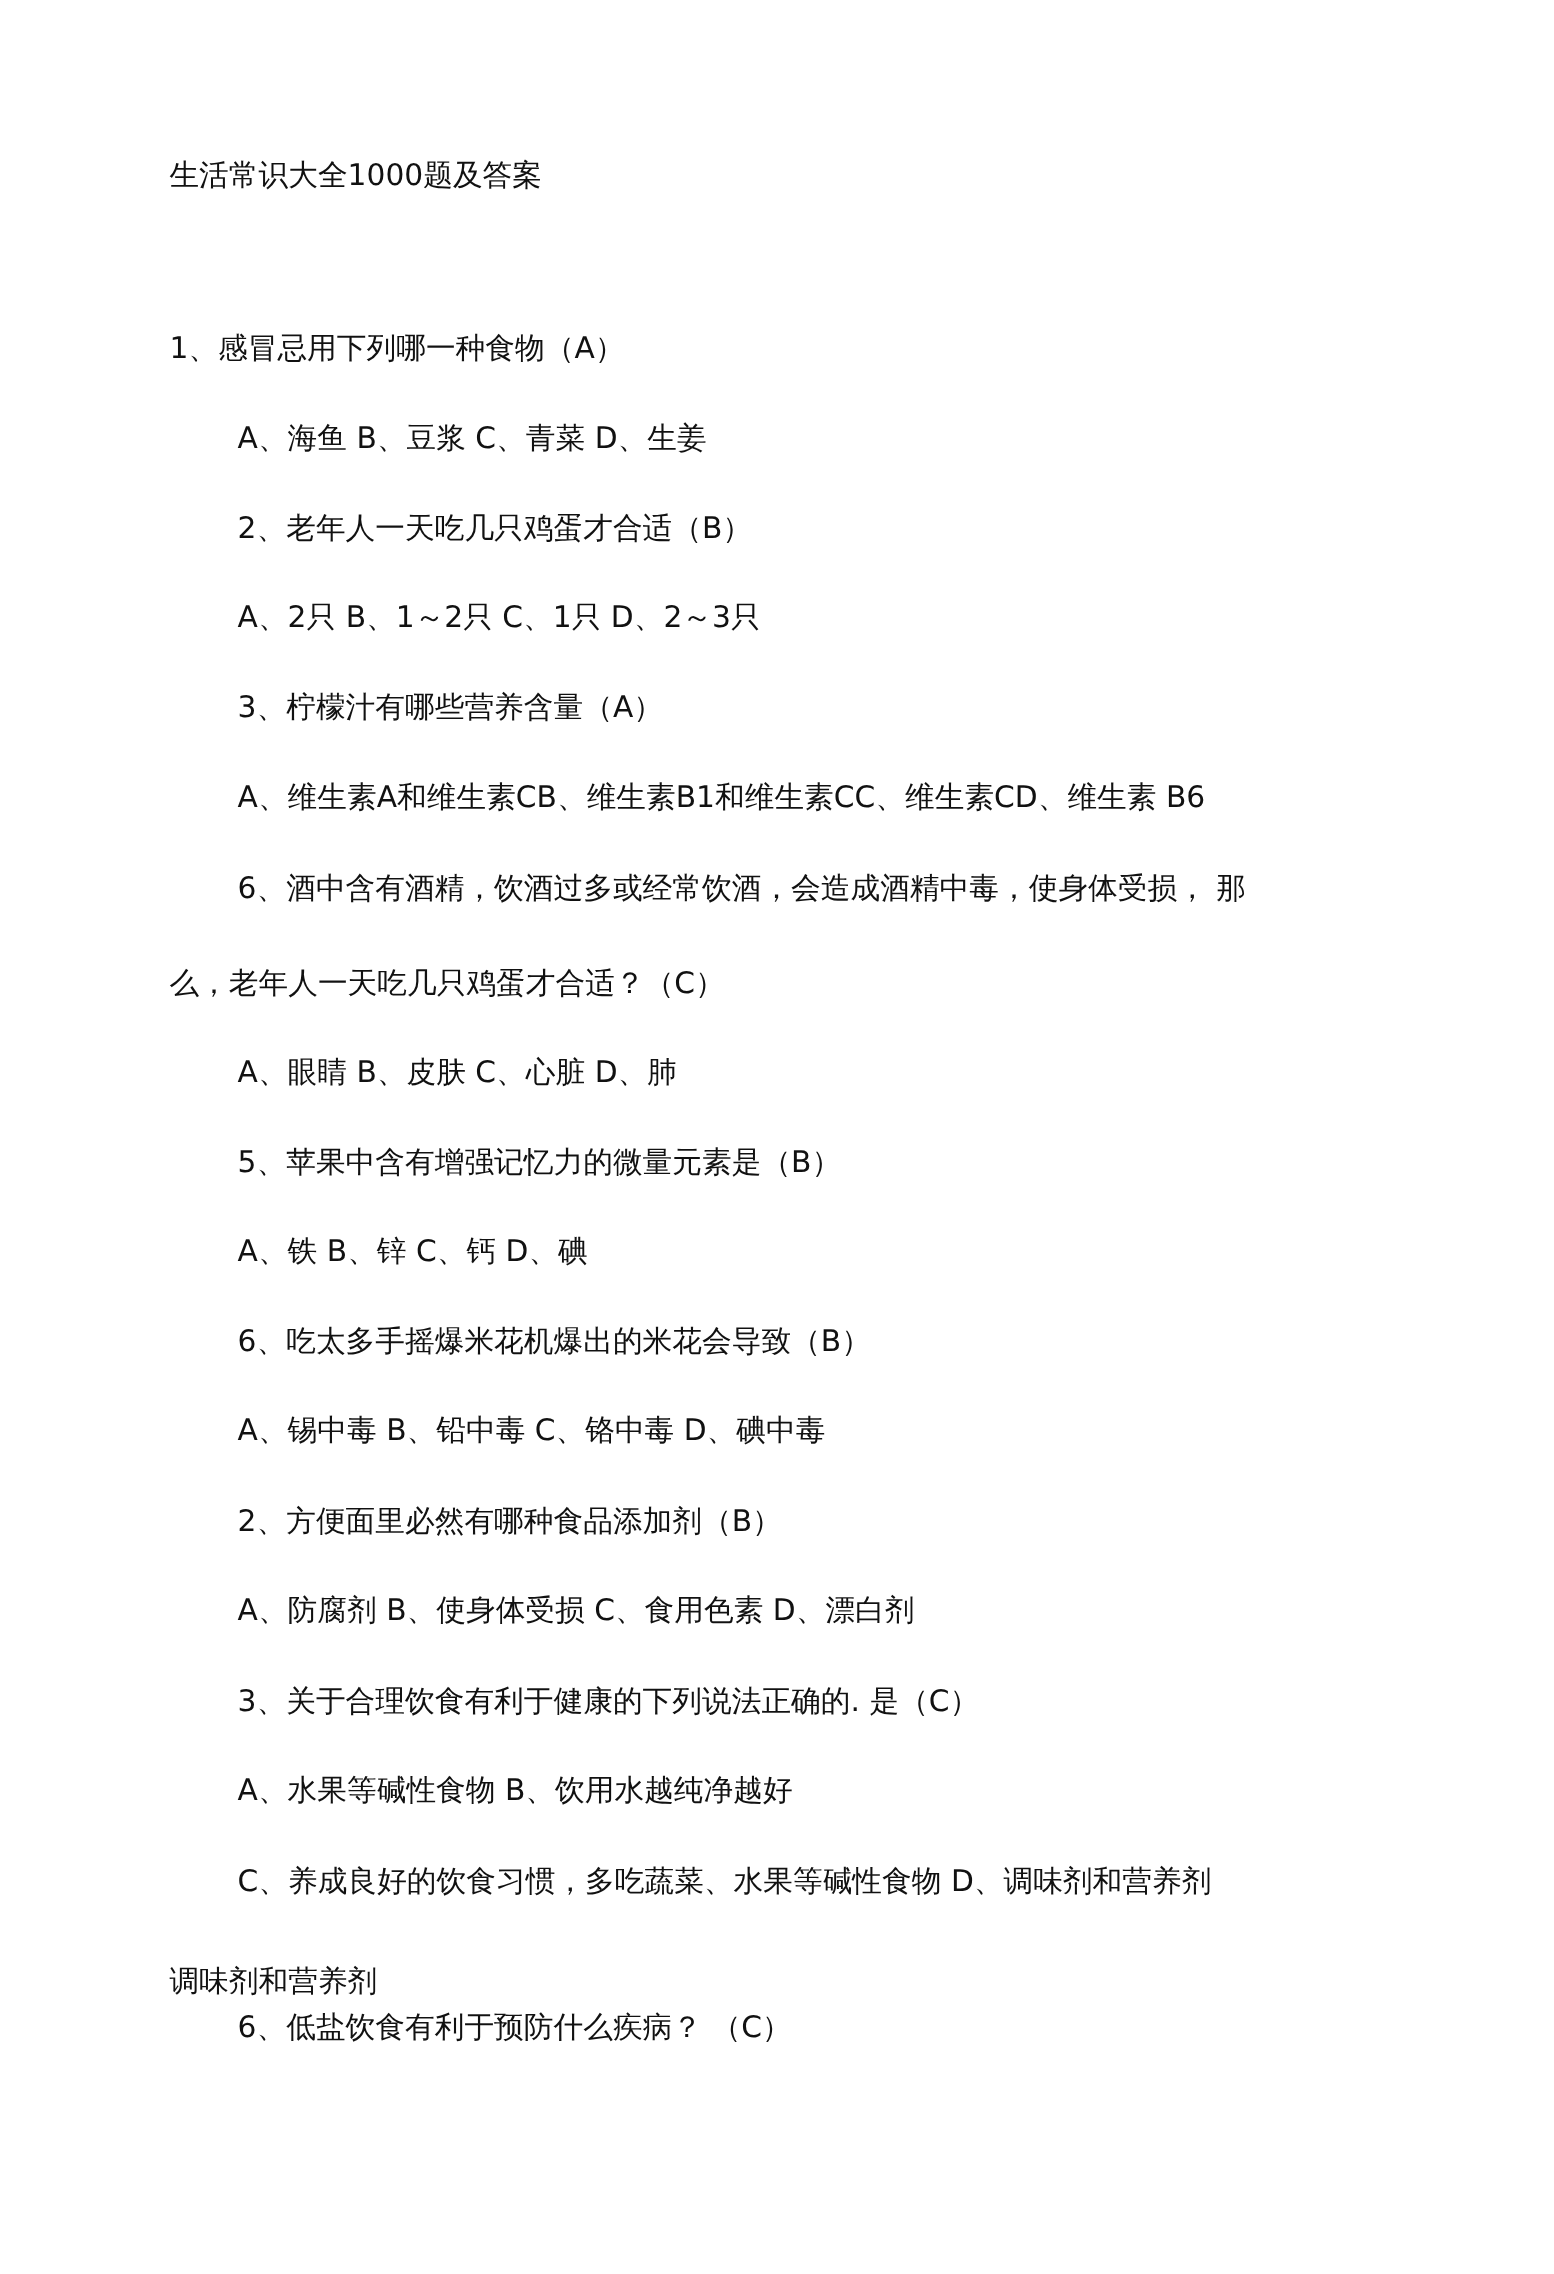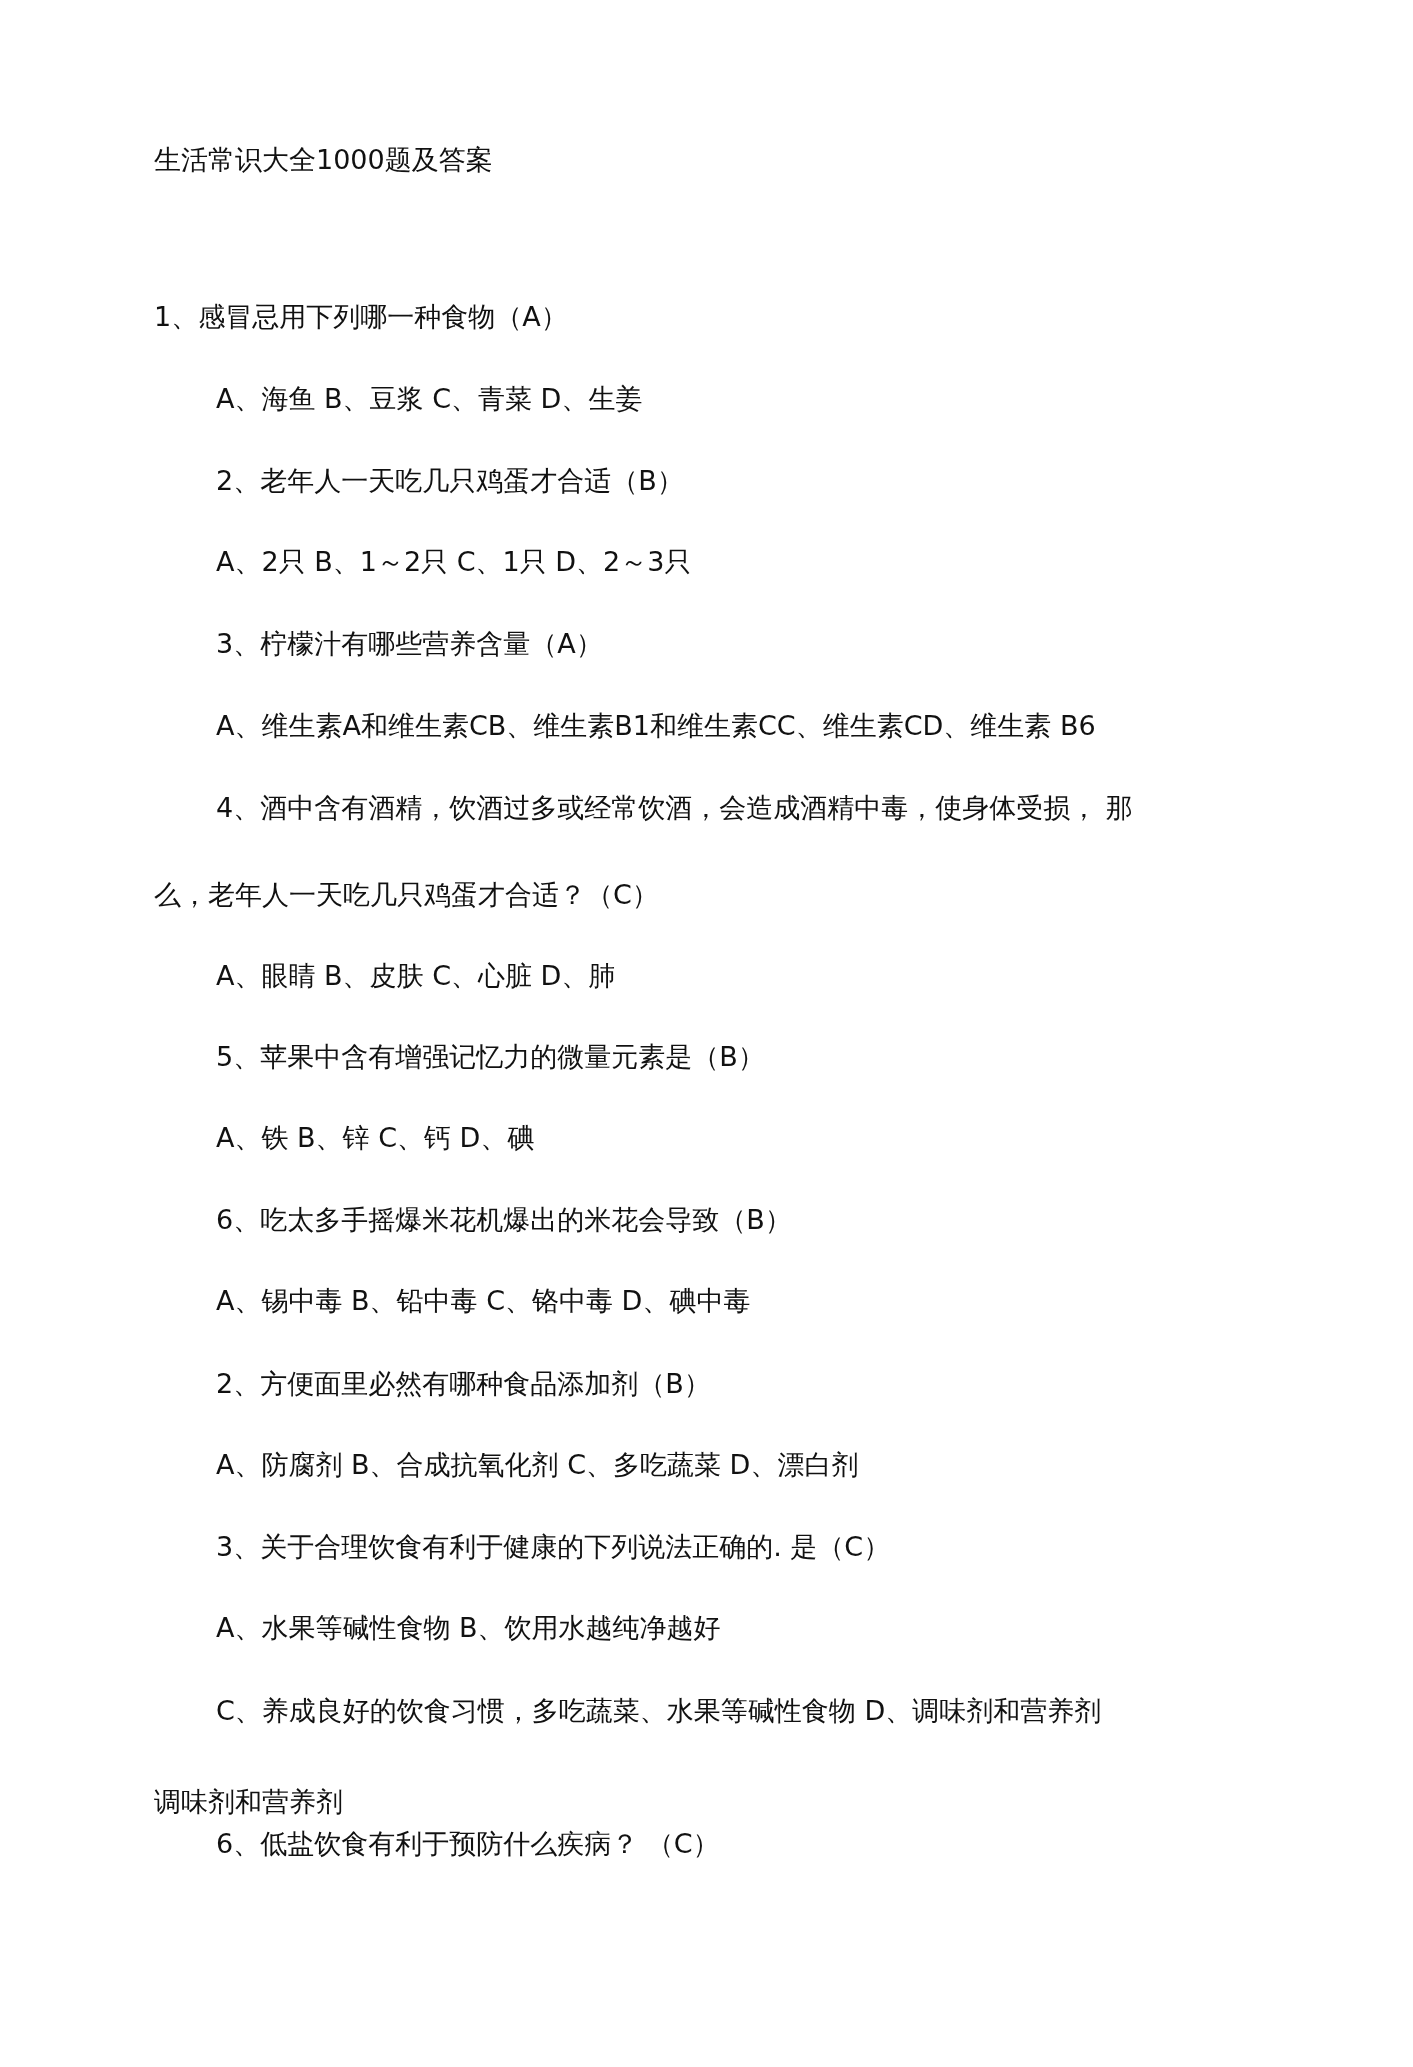--- a/index.html
+++ b/index.html
@@ -25,27 +25,27 @@
 
 <div>
   <div class="line title">生活常识大全1000题及答案</div>
 
   <div class="line indent0" style="top:300px">1、感冒忌用下列哪一种食物（A）</div>
   <div class="line indent1" style="top:382px">A、海鱼 B、豆浆 C、青菜 D、生姜</div>
   <div class="line indent1" style="top:464px">2、老年人一天吃几只鸡蛋才合适（B）</div>
   <div class="line indent1" style="top:545px">A、2只 B、1～2只 C、1只 D、2～3只</div>
   <div class="line indent1" style="top:627px">3、柠檬汁有哪些营养含量（A）</div>
   <div class="line indent1" style="top:709px">A、维生素A和维生素CB、维生素B1和维生素CC、维生素CD、维生素  B6</div>
-  <div class="line indent1" style="top:791px">4、酒中含有酒精，饮酒过多或经常饮酒，会造成酒精中毒，使身体受损，  那</div>
+  <div class="line indent1" style="top:791px">6、酒中含有酒精，饮酒过多或经常饮酒，会造成酒精中毒，使身体受损，  那</div>
   <div class="line indent0" style="top:878px">么，老年人一天吃几只鸡蛋才合适？（C）</div>
   <div class="line indent1" style="top:959px">A、眼睛 B、皮肤 C、心脏 D、肺</div>
   <div class="line indent1" style="top:1040px">5、苹果中含有增强记忆力的微量元素是（B）</div>
   <div class="line indent1" style="top:1121px">A、铁 B、锌 C、钙 D、碘</div>
   <div class="line indent1" style="top:1203px">6、吃太多手摇爆米花机爆出的米花会导致（B）</div>
   <div class="line indent1" style="top:1284px">A、锡中毒 B、铅中毒 C、铬中毒 D、碘中毒</div>
   <div class="line indent1" style="top:1367px">2、方便面里必然有哪种食品添加剂（B）</div>
-  <div class="line indent1" style="top:1448px">A、防腐剂 B、合成抗氧化剂 C、多吃蔬菜 D、漂白剂</div>
+  <div class="line indent1" style="top:1448px">A、防腐剂 B、使身体受损 C、食用色素 D、漂白剂</div>
   <div class="line indent1" style="top:1530px">3、关于合理饮食有利于健康的下列说法正确的. 是（C）</div>
   <div class="line indent1" style="top:1611px">A、水果等碱性食物 B、饮用水越纯净越好</div>
   <div class="line indent1" style="top:1694px">C、养成良好的饮食习惯，多吃蔬菜、水果等碱性食物 D、调味剂和营养剂</div>
   <div class="line indent0" style="top:1785px">调味剂和营养剂</div>
   <div class="line indent1" style="top:1827px">6、低盐饮食有利于预防什么疾病？    （C）</div>
 </div>
 
 </body></html>

